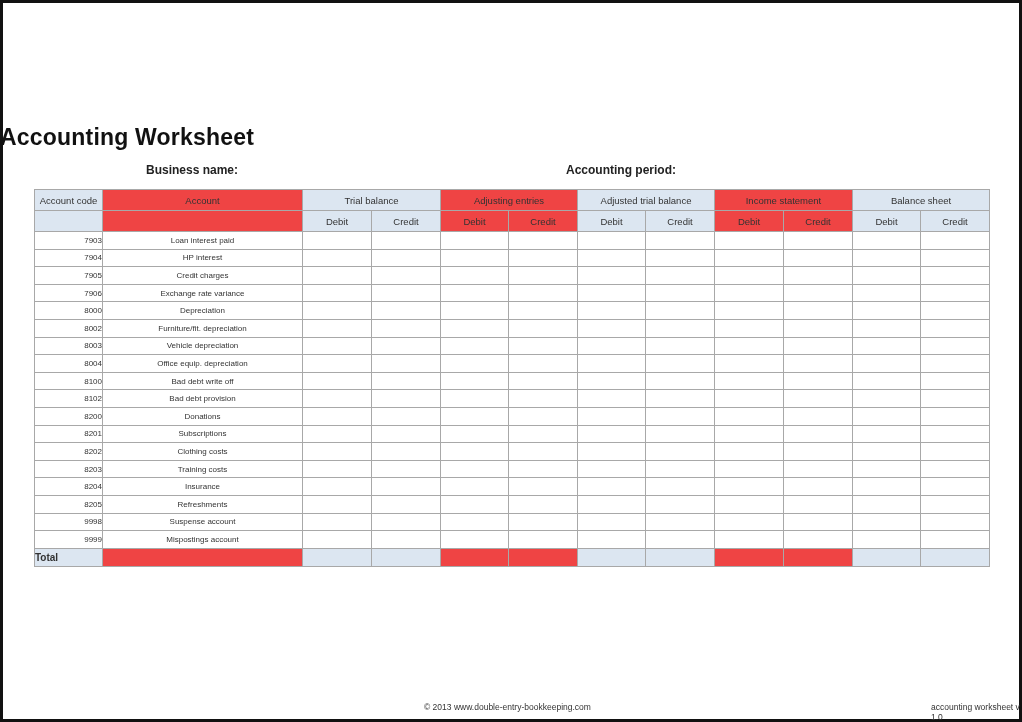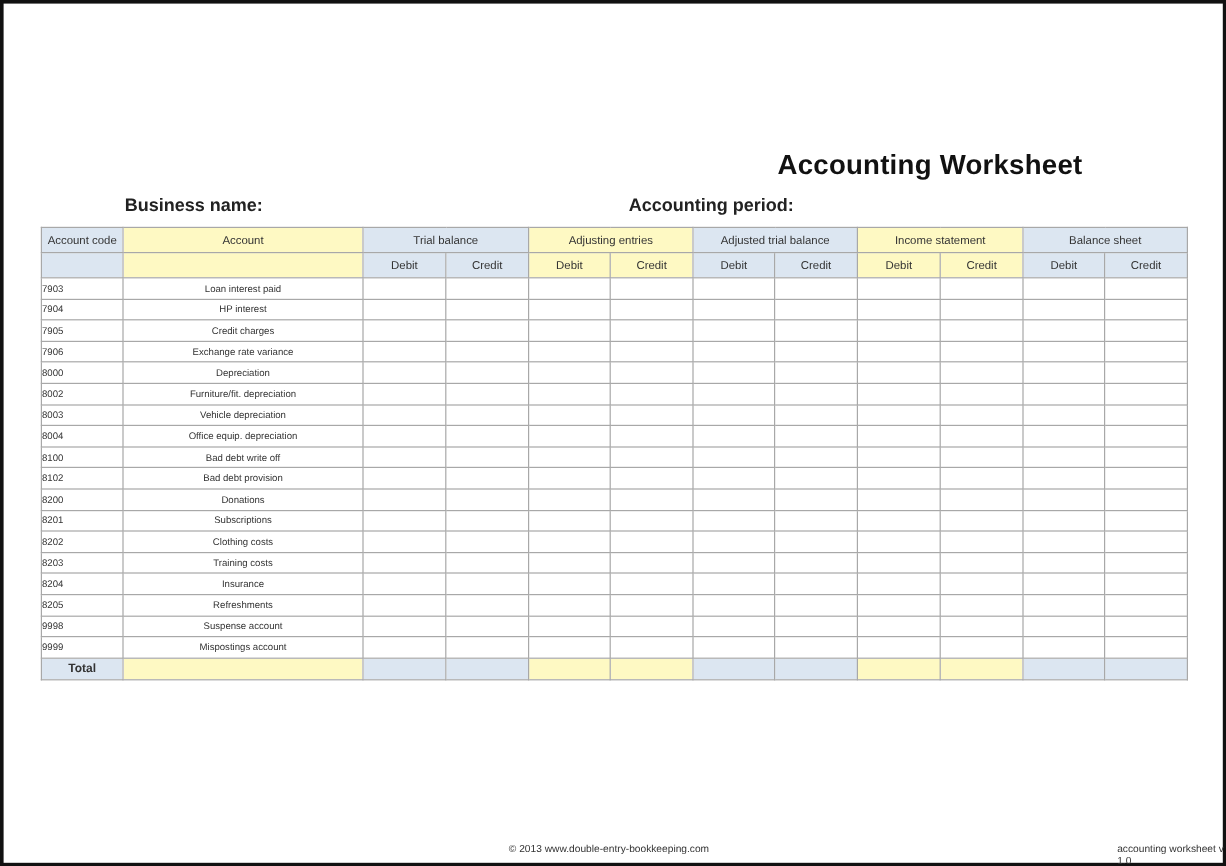--- a/index.html
+++ b/index.html
@@ -6,44 +6,44 @@
   body {
     width: 1022px; height: 722px; background: #ffffff; position: relative; overflow: hidden;
     font-family: "Liberation Sans", "DejaVu Sans", sans-serif; color: #1a1a1a;
   }
   .frame {
     position: absolute; left: 0; top: 0; width: 1022px; height: 722px; box-sizing: border-box;
     border-left: 3px solid #111; border-right: 3px solid #111; border-bottom: 3px solid #111; border-top: 3px solid #111;
     pointer-events: none;
   }
   .title {
-    position: absolute; left: 0; width: 902px; top: 124px; text-align: right;
+    position: absolute; left: 0; width: 902px; top: 124px; text-align: left;
     font-size: 23px; font-weight: bold; letter-spacing: 0.2px; color: #111;
   }
-  .meta { position: absolute; top: 163px; font-size: 15px; font-weight: bold; color: #222; }
+  .meta { position: absolute; top: 163px; font-size: 12px; font-weight: bold; color: #222; margin-left: 42px; }
   .meta.business { left: 104px; }
   .meta.period { left: 524px; }
 
   table.ws {
     position: absolute; left: 34px; top: 189px; border-collapse: collapse; table-layout: fixed;
     font-size: 9px;
   }
   table.ws td, table.ws th {
     border: 1px solid #a8a8a8; padding: 0; overflow: hidden; white-space: nowrap;
   }
   table.ws th { font-weight: normal; font-size: 9.5px; color: #333; text-align: center; }
   .h1 th { height: 20px; }
   .h2 th { height: 20px; }
   .blue { background: #dce6f1; margin-top: 12px; }
-  .gray { background: #fef9c3; }
+  .gray { background: #ef4444; }
   tr.row td { height: 16.6px; background: #fff; }
-  td.code { text-align: left; font-size: 8px; color: #333; }
+  td.code { text-align: right; font-size: 8px; color: #333; }
   td.acct { text-align: center; padding-left: 2px; font-size: 8px; color: #333; }
   tr.total td { height: 17px; }
-  td.total-label { text-align: center; font-size: 10px; font-weight: bold; color: #333; }
+  td.total-label { font-size: 10px; font-weight: bold; color: #333; }
   .footer { position: absolute; top: 702px; font-size: 8.5px; color: #333; }
   .footer.copy { left: 424px; }
   .footer.ver { left: 883px; margin-left: 48px; }
 </style>
 </head>
 <body>
 
 <div class="frame"></div>
 
 <div class="title">Accounting Worksheet</div>

